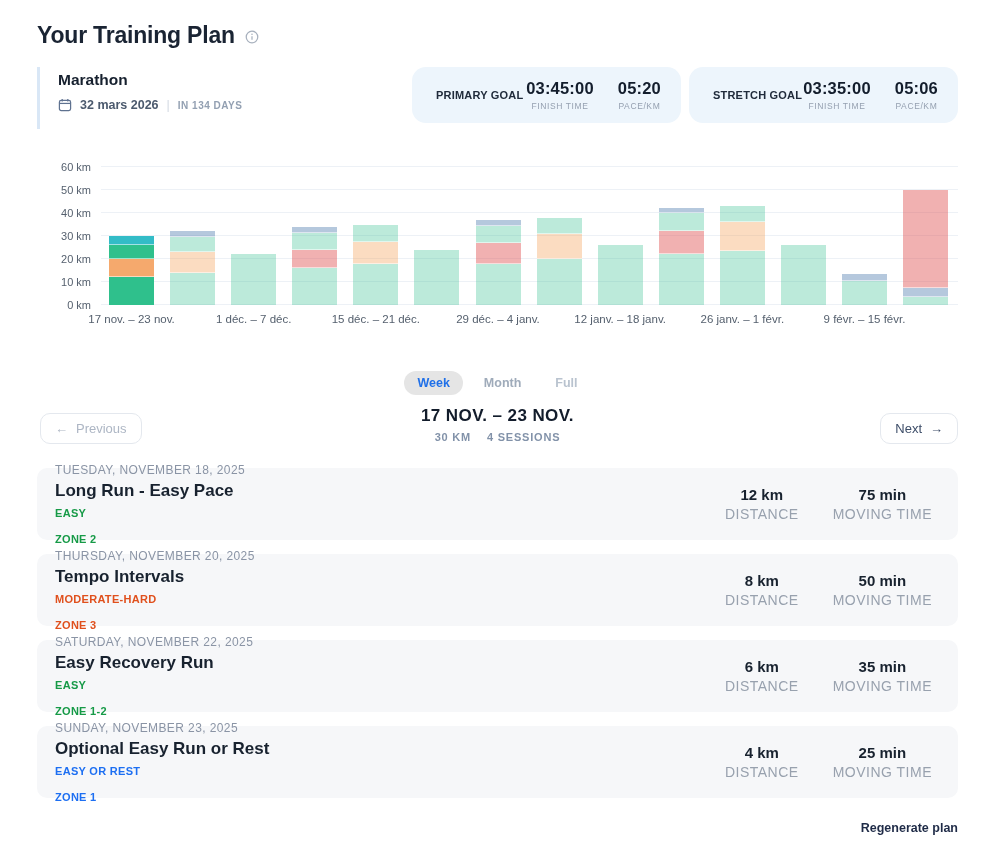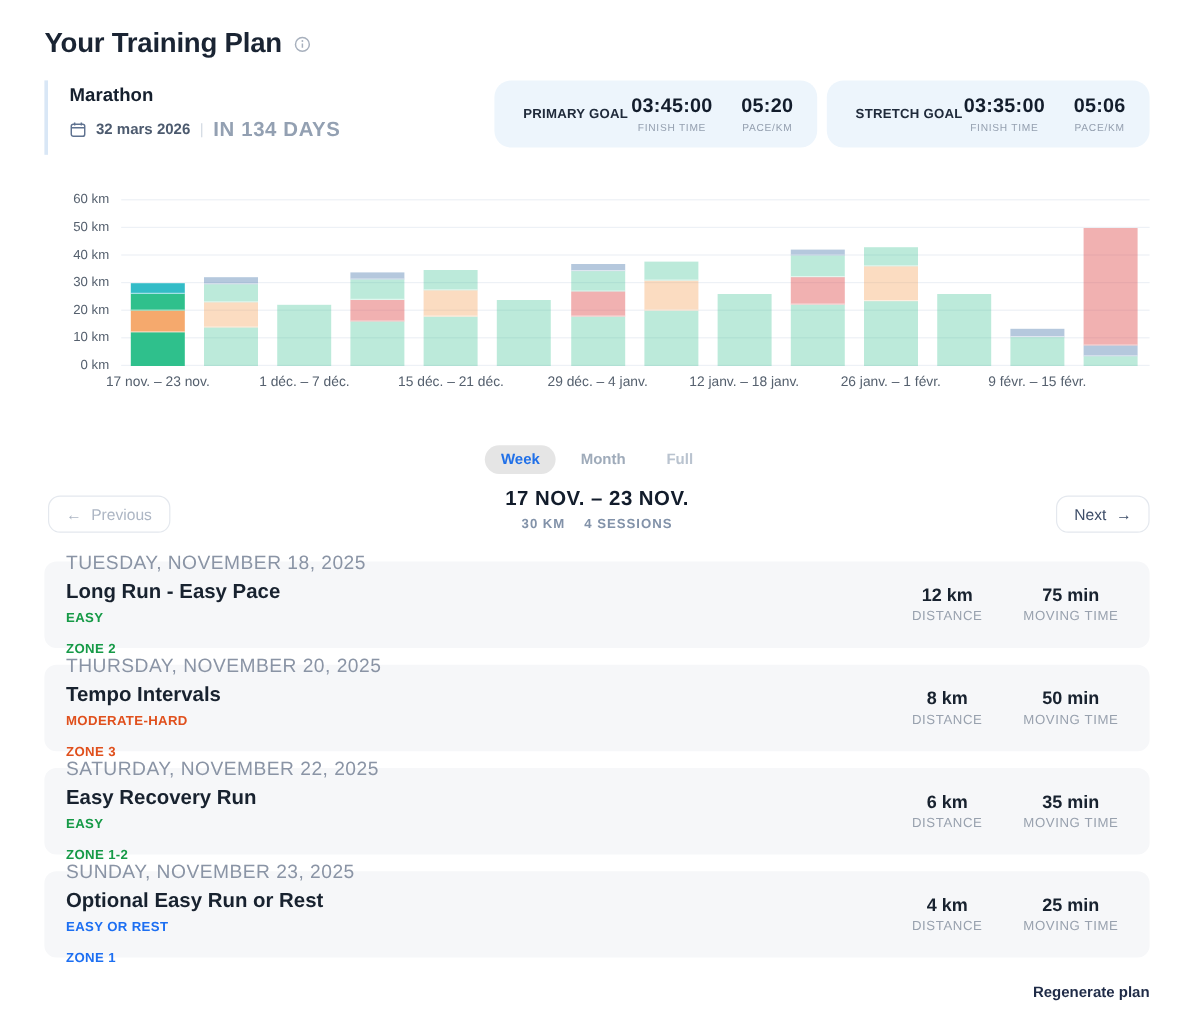--- a/index.html
+++ b/index.html
@@ -14,21 +14,21 @@
   .info-icon { width:14px; height:14px; color:#a7b0bd; display:inline-flex; margin-top:2px; cursor:pointer; }
 
   
   .race-goals-row { display:flex; justify-content:space-between; align-items:stretch; margin-top:18px; height:62px; }
   .race-card { border-left:3px solid #d9e7f6; padding:4px 0 0 18px; }
   .race-name { font-size:15.5px; font-weight:700; color:#16202e; margin-bottom:9px; }
   .race-date-row { display:flex; align-items:center; gap:8px; font-size:12.5px; }
   .calendar-icon { width:14px; height:14px; color:#5f7290; }
   .race-date { color:#4c5a6e; font-weight:600; }
   .race-sep { color:#d3dae3; font-weight:400; }
-  .race-countdown { color:#93a0b2; font-weight:600; font-size:17px; letter-spacing:0.5px; }
+  .race-countdown { color:#93a0b2; font-weight:600; font-size:10px; letter-spacing:0.5px; }
 
   .goals { display:flex; gap:8px; }
   .goal-card { width:269px; height:56px; background:#edf5fc; border-radius:14px; display:flex; align-items:center; justify-content:space-between; padding:0 20px 0 24px; }
   .goal-label { font-size:11px; font-weight:700; color:#202b3b; letter-spacing:0.2px; white-space:nowrap; }
   .goal-stats { display:flex; gap:24px; }
   .goal-stat { text-align:center; }
   .goal-value { font-size:16.5px; font-weight:700; color:#131d2c; letter-spacing:0.2px; }
   .goal-caption { font-size:8.5px; color:#95a0b0; letter-spacing:0.6px; margin-top:3px; font-weight:500; }
 
   
@@ -54,27 +54,27 @@
   .week-substats { text-align:center; margin-top:5px; font-size:11px; font-weight:700; color:#8292a9; letter-spacing:0.8px; }
   .week-substats span + span { margin-left:12px; }
   .nav-btn { position:absolute; top:7px; display:flex; align-items:center; gap:8px; border:1px solid #e4e8ee; border-radius:10px; padding:7px 14px; font-size:13px; font-weight:500; background:#fff; cursor:pointer; font-family:inherit; }
   .nav-btn .arrow { font-size:13px; }
   .prev-btn { left:3px; color:#adb6c4; }
   .next-btn { right:0; color:#3d4d68; }
 
   
   .session-list { margin-top:12px; display:flex; flex-direction:column; gap:14px; }
   .session-card { background:#f6f7f9; border-radius:10px; height:72px; padding:12px 20px 12px 18px; display:flex; justify-content:space-between; align-items:center; cursor:pointer; }
-  .session-date { font-size:16px; color:#8a94a5; letter-spacing:0.4px; font-weight:500; }
+  .session-date { font-size:12px; color:#8a94a5; letter-spacing:0.4px; font-weight:500; }
   .session-title { font-size:17px; font-weight:700; color:#18222f; margin-top:4px; }
   .session-badges { display:flex; gap:14px; margin-top:6px; font-size:11px; font-weight:700; letter-spacing:0.3px;flex-direction:column; }
   .session-stats { display:flex; gap:34px; align-items:center; padding-right:6px; }
   .session-stat { text-align:center; }
   .stat-value { font-size:15px; font-weight:700; color:#18222f; }
-  .stat-caption { font-size:11px; color:#98a1ae; letter-spacing:0.5px; margin-top:3px; }
+  .stat-caption { font-size:14px; color:#98a1ae; letter-spacing:0.5px; margin-top:3px; }
 
   
   .footer-row { margin-top:20px; text-align:right; }
   .regenerate-link { font-size:12.5px; font-weight:700; color:#1f2b47; cursor:pointer; display:inline-block; }
 </style>
 </head>
 <body>
 
 <div class="page">
 

